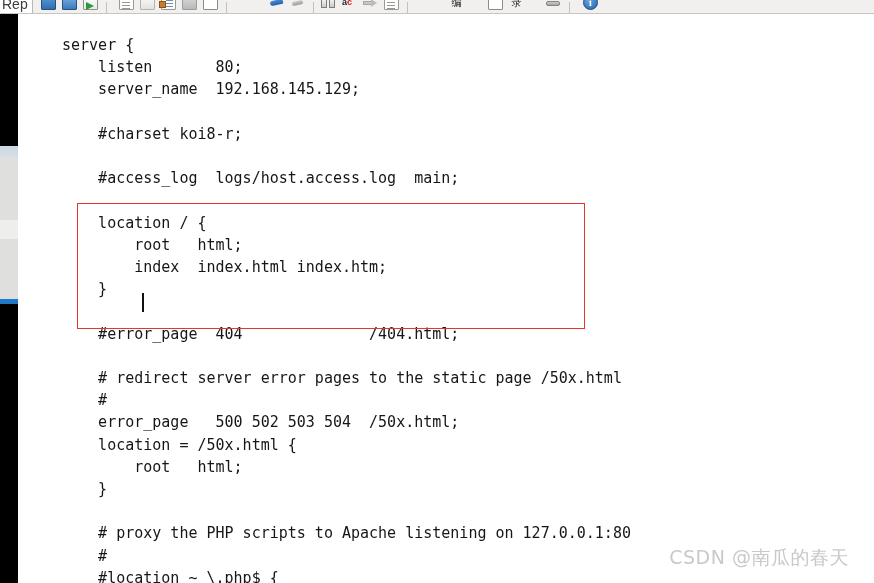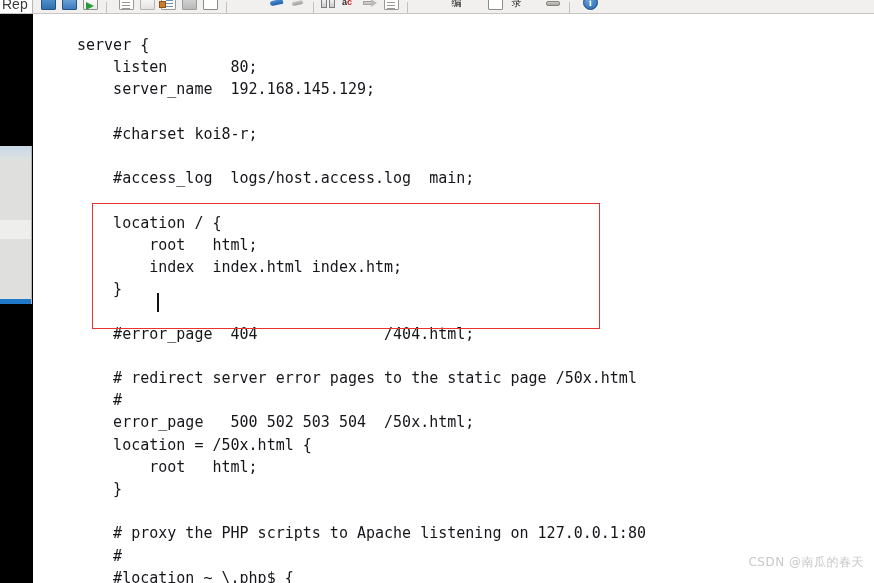--- a/index.html
+++ b/index.html
@@ -223,21 +223,21 @@
   #left-scrollbar-bottomline {
     position: absolute;
     left: 0; bottom: 0;
     width: 31px; height: 5px;
     background: #2079c8;
   }
 
   
   #editor {
     position: absolute;
-    left: 33px; top: 14px;
+    left: 18px; top: 14px;
     width: 841px;
     height: 569px;
     background: #ffffff;
     overflow: hidden;
   }
   #code {
     position: absolute;
     left: 44px;
     top: 20px;
     margin: 0;
@@ -270,21 +270,21 @@
     height: 19px;
     background: #111111;
   }
 
   
   #watermark {
     position: absolute;
     right: 10px;
     bottom: 12px;
     font-family: "DejaVu Sans", sans-serif;
-    font-size: 12px;
+    font-size: 19px;
     color: #c9c9c9;
     white-space: nowrap;
     letter-spacing: 0.5px;
   }
 </style>
 </head>
 <body>
 
 <div id="toolbar">
 

